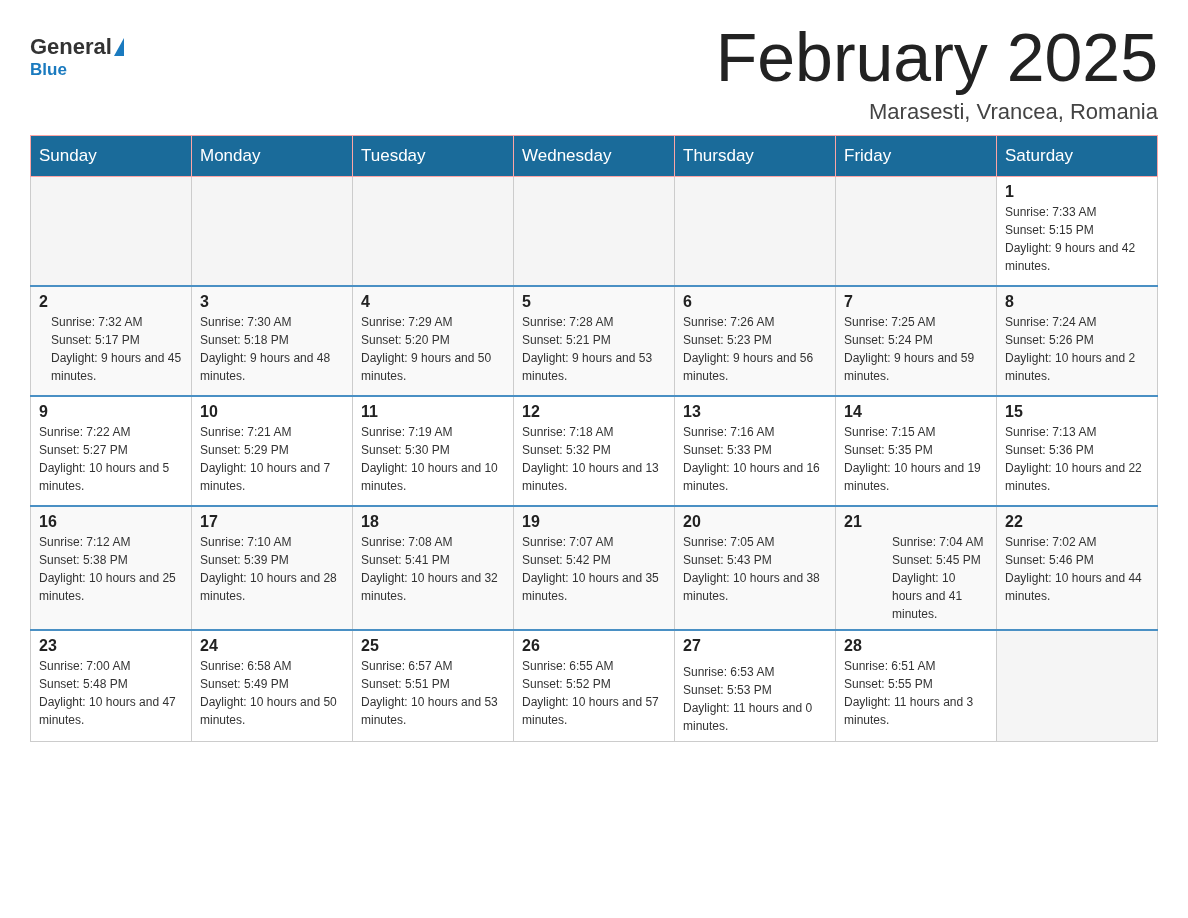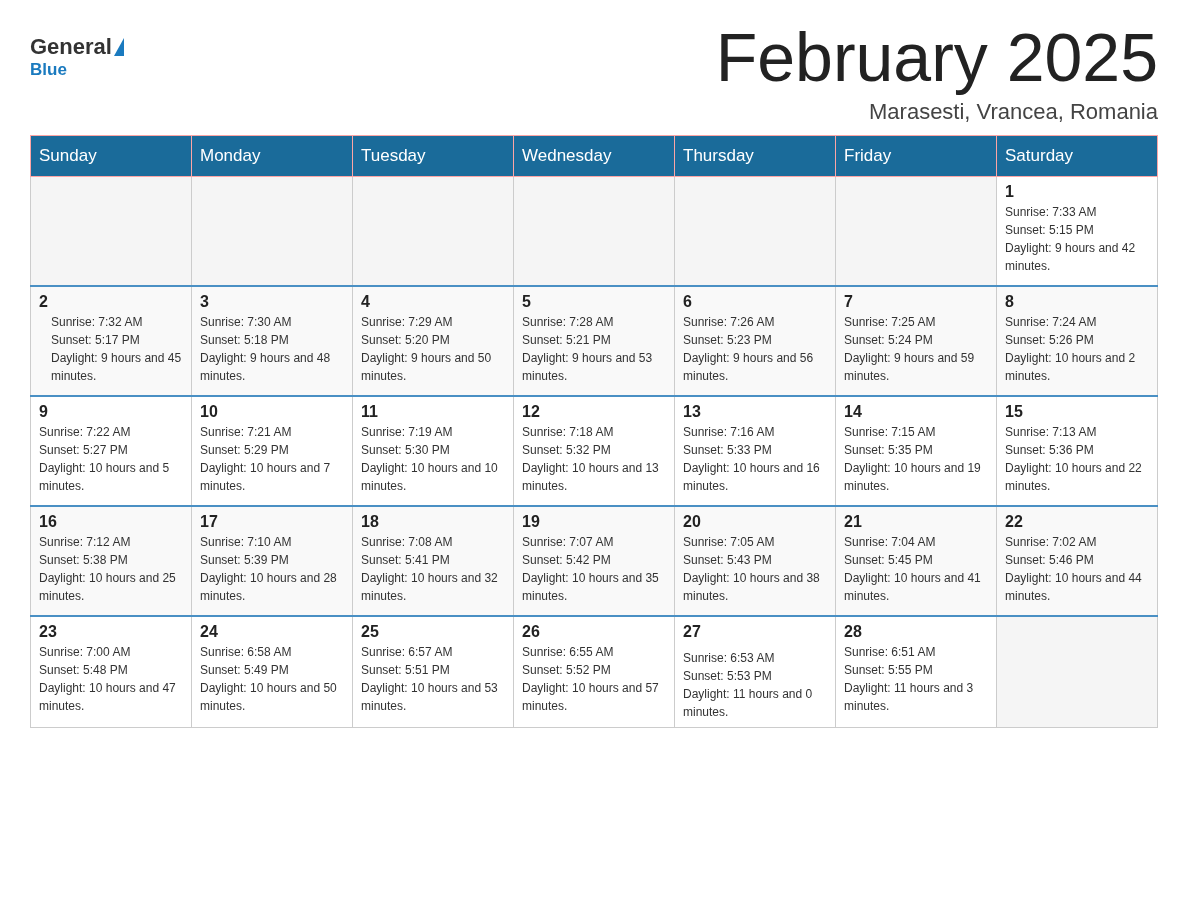--- a/index.html
+++ b/index.html
@@ -273,21 +273,21 @@
 Daylight: 10 hours and 35 minutes.</div>
         </td>
         <td>
           <span class="day-number">20</span>
           <div class="day-info" style="white-space: pre-line;">Sunrise: 7:05 AM
 Sunset: 5:43 PM
 Daylight: 10 hours and 38 minutes.</div>
         </td>
         <td>
           <span class="day-number">21</span>
-          <div class="day-info" style="white-space: pre-line;">Sunrise: 7:04 AM
+          <div class="day-info" style="white-space: pre-line; margin-left: 48px;">Sunrise: 7:04 AM
 Sunset: 5:45 PM
 Daylight: 10 hours and 41 minutes.</div>
         </td>
         <td>
           <span class="day-number">22</span>
           <div class="day-info" style="white-space: pre-line;">Sunrise: 7:02 AM
 Sunset: 5:46 PM
 Daylight: 10 hours and 44 minutes.</div>
         </td>
       </tr>

